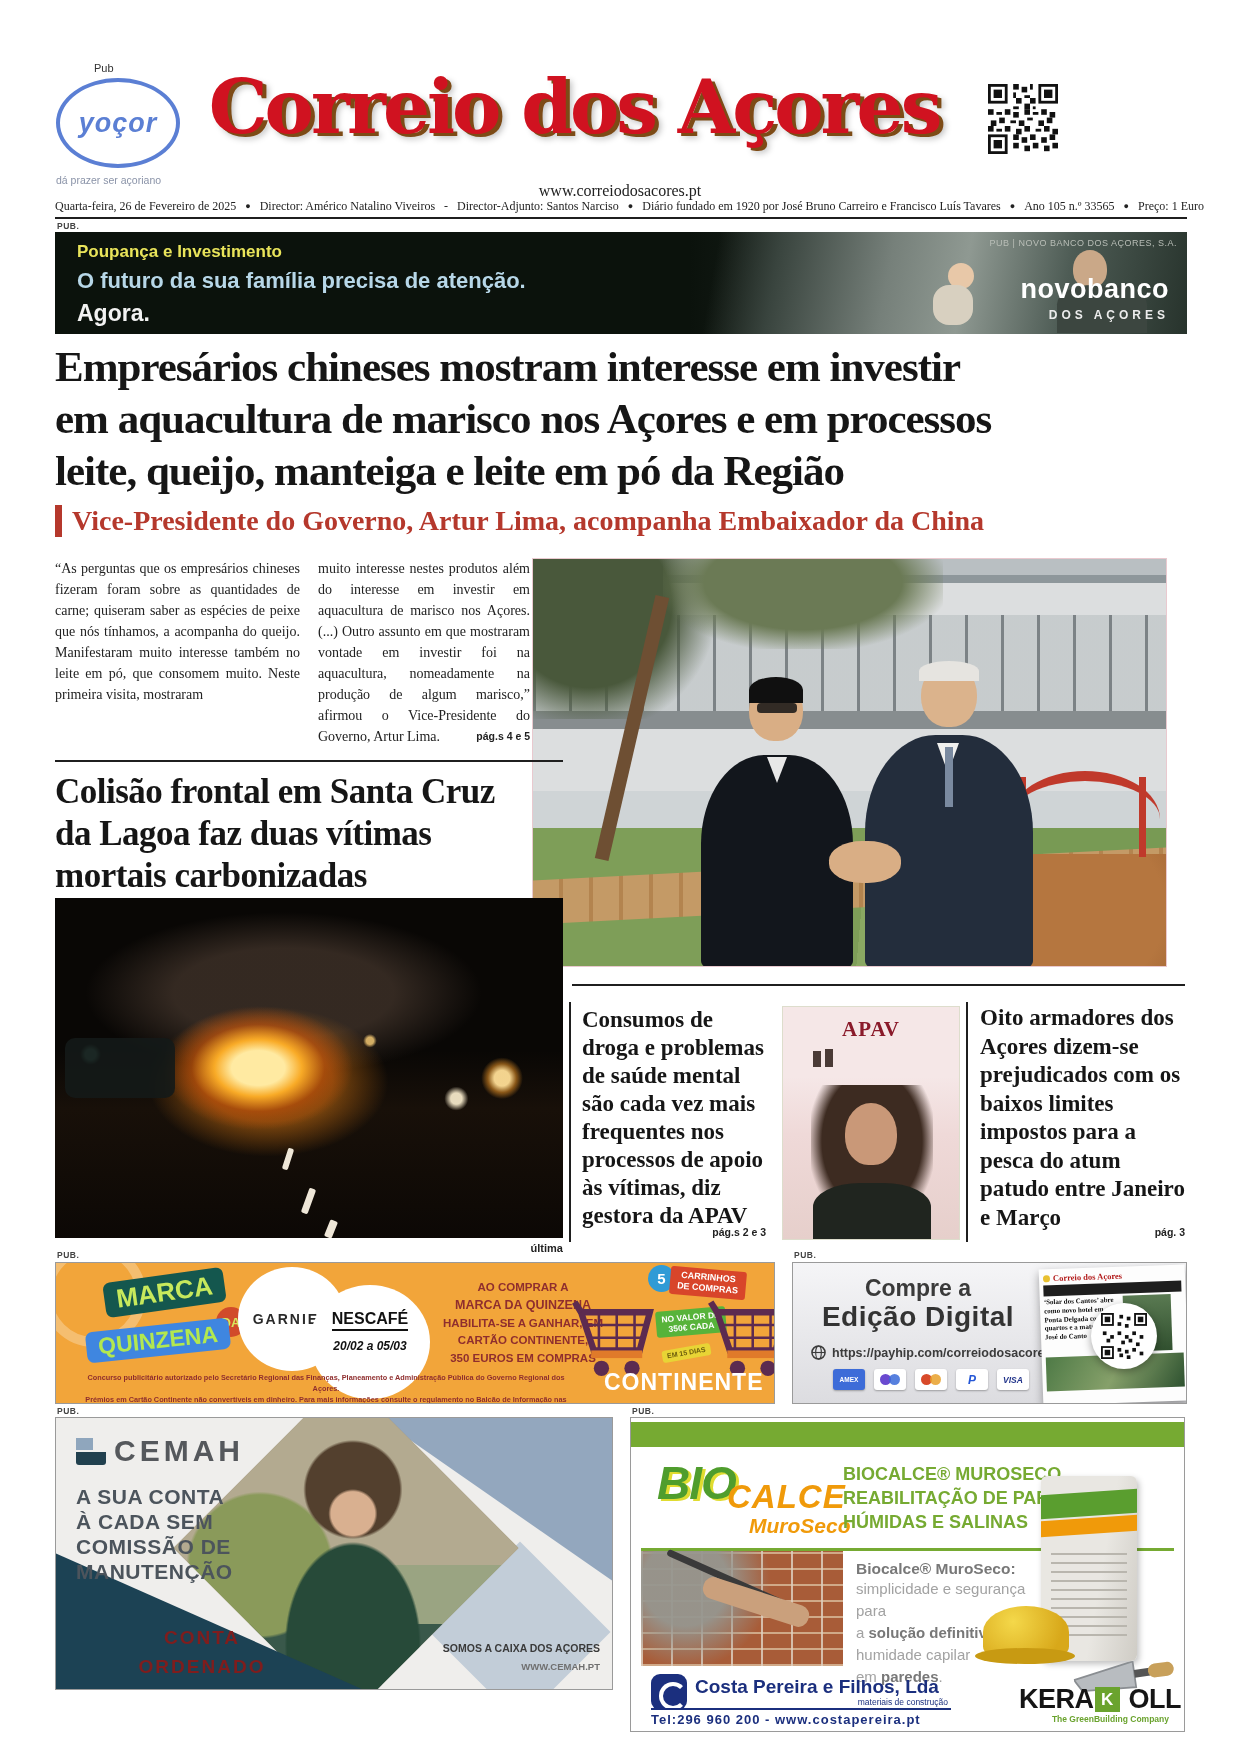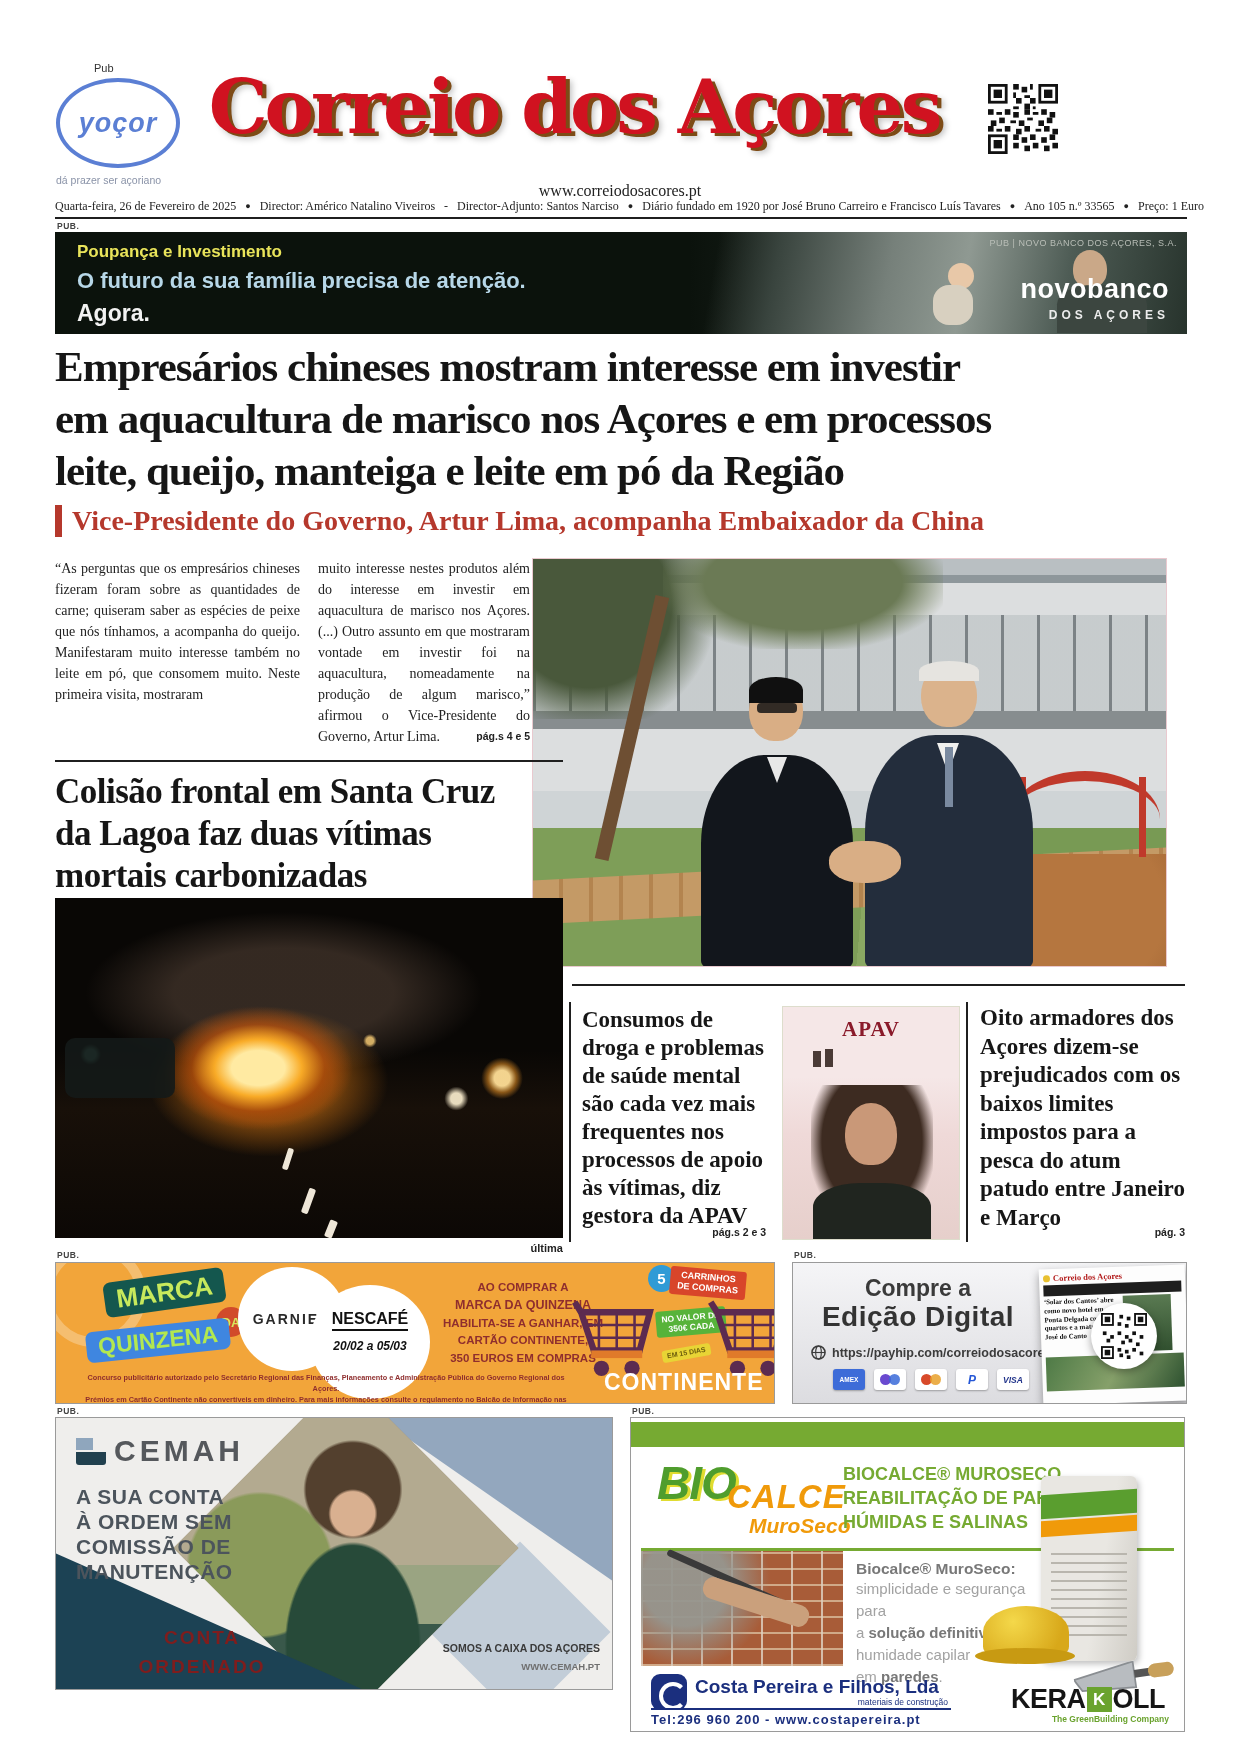--- a/index.html
+++ b/index.html
@@ -135,21 +135,21 @@
   .bag-b1{position:absolute;left:0;right:0;top:16px;height:24px;background:#5a9e2f;transform:skewY(-4deg);}
   .bag-b2{position:absolute;left:0;right:0;top:42px;height:16px;background:#f09a0a;transform:skewY(-4deg);}
   .bag-lines{position:absolute;left:10px;right:10px;top:70px;height:90px;background:repeating-linear-gradient(0deg,#b9b6ae 0 2px,rgba(0,0,0,0) 2px 9px);}
   .hat{position:absolute;left:352px;top:188px;width:86px;height:52px;background:radial-gradient(circle at 35% 30%,#f4d84a,#d8a81a 75%);border-radius:50% 50% 22% 22%;}
   .hat-brim{position:absolute;left:344px;top:230px;width:100px;height:16px;background:#c89a12;border-radius:50%;}
   .cp-icon{position:absolute;left:20px;top:256px;width:36px;height:36px;background:#1b2f7e;border-radius:9px;}
   .cp-swirl{position:absolute;left:8px;top:8px;width:20px;height:20px;border:4px solid #fff;border-radius:50%;border-right-color:transparent;}
   .cp-name{font-family:"Liberation Sans",sans-serif;font-weight:800;font-size:19px;color:#1b2f7e;}
   .cp-sub{font-family:"Liberation Sans",sans-serif;font-size:8.5px;color:#1b2f7e;text-align:right;}
   .cp-tel{font-family:"Liberation Sans",sans-serif;font-weight:800;font-size:13px;letter-spacing:1px;color:#1b2f7e;}
-  .kk-word{font-family:"Liberation Sans",sans-serif;font-weight:800;font-size:27px;color:#151515;letter-spacing:-.5px;}
+  .kk-word{font-family:"Liberation Sans",sans-serif;font-weight:800;font-size:27px;color:#151515;letter-spacing:-.5px;margin-left:8px;}
   .kk-sq{width:25px;height:25px;background:#6aa32e;color:#fff;display:inline-flex;align-items:center;justify-content:center;font-family:"Liberation Sans",sans-serif;font-weight:800;font-size:17px;margin:0 1px;}
   .kk-tag{font-family:"Liberation Sans",sans-serif;font-weight:600;font-size:8.5px;color:#6aa32e;text-align:right;}
 </style>
 </head>
 <body>
 
 <div class="abs pub-top" style="left:55px;top:62px;padding-left:39px;">Pub</div>
 <div class="abs" style="left:56px;top:78px;">
   <div class="yocor-cloud">
     <span class="yocor-txt">yoçor</span>
@@ -465,21 +465,21 @@
   <div class="cem-tri-dark"></div>
   <div class="abs" style="left:20px;top:16px;display:flex;align-items:center;gap:8px;">
     <div style="width:30px;height:30px;position:relative;">
       <div style="position:absolute;left:0;top:2px;width:17px;height:12px;background:#8fa6bd;"></div>
       <div style="position:absolute;left:0;top:16px;width:30px;height:13px;background:#21404e;border-radius:0 0 3px 3px;"></div>
     </div>
     <span class="cem-logo-word">CEMAH</span>
   </div>
   <div class="abs" style="left:20px;top:66px;">
     <div class="cem-h">A SUA CONTA</div>
-    <div class="cem-h">À ORDEM SEM</div>
+    <div class="cem-h">À CADA SEM</div>
     <div class="cem-h">COMISSÃO DE</div>
     <div class="cem-h">MANUTENÇÃO</div>
   </div>
   <div class="abs cem-conta" style="left:66px;top:206px;width:160px;">
     <div>CONTA</div>
     <div>ORDENADO</div>
   </div>
   <div class="abs cem-somos" style="right:12px;top:224px;width:200px;">SOMOS A CAIXA DOS AÇORES</div>
   <div class="abs cem-www" style="right:12px;top:243px;width:200px;">WWW.CEMAH.PT</div>
 </div>

